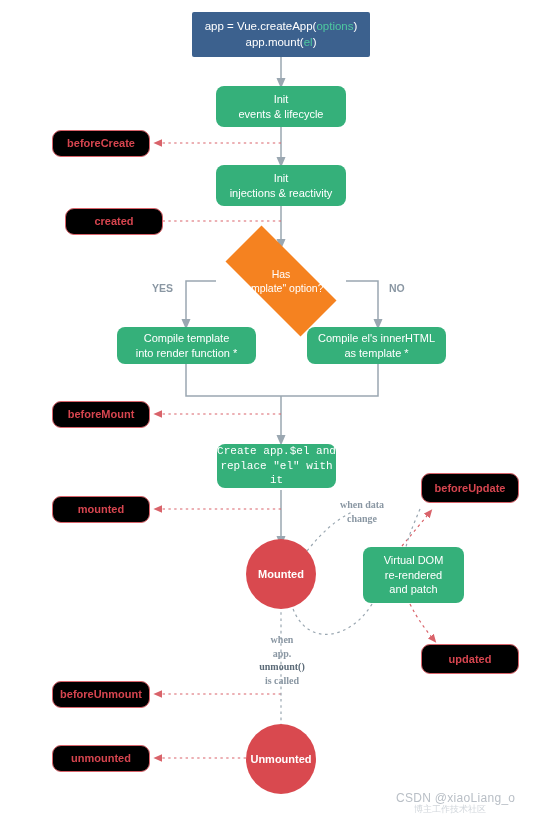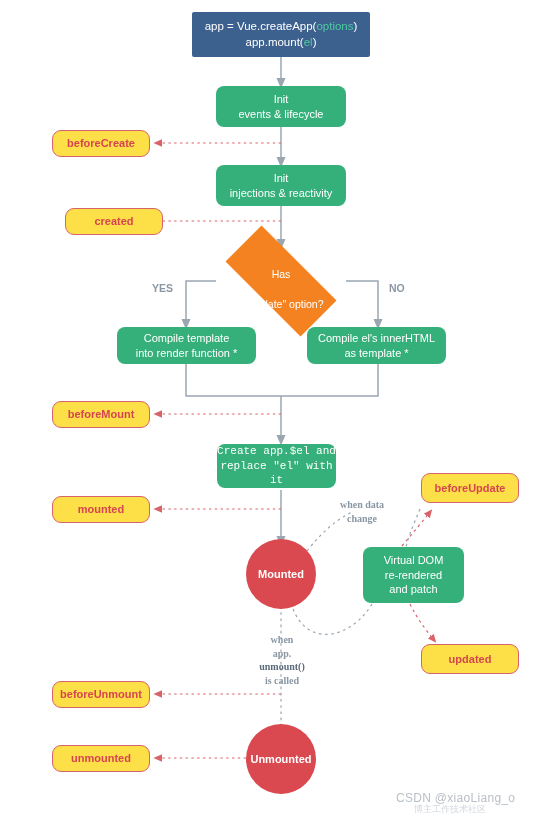--- a/index.html
+++ b/index.html
@@ -66,25 +66,25 @@
     transform: rotate(45deg) scale(0.707);
   }
   .diamond-label {
     position: relative;
     color: #ffffff;
     font-size: 10.5px;
     text-align: center;
     line-height: 1.35;
     z-index: 2;
   }
-  .diamond-label span { display: block; margin-top: 16px; }
+  .diamond-label span { display: block; }
 
   
   .hook-box {
-    background: #fde047;
+    background: #000000;
     border: 1.3px solid #d9636a;
     border-radius: 9px;
     color: #d6454f;
     font-size: 11px;
     font-weight: bold;
   }
 
   
   .circle-node {
     border-radius: 50%;

